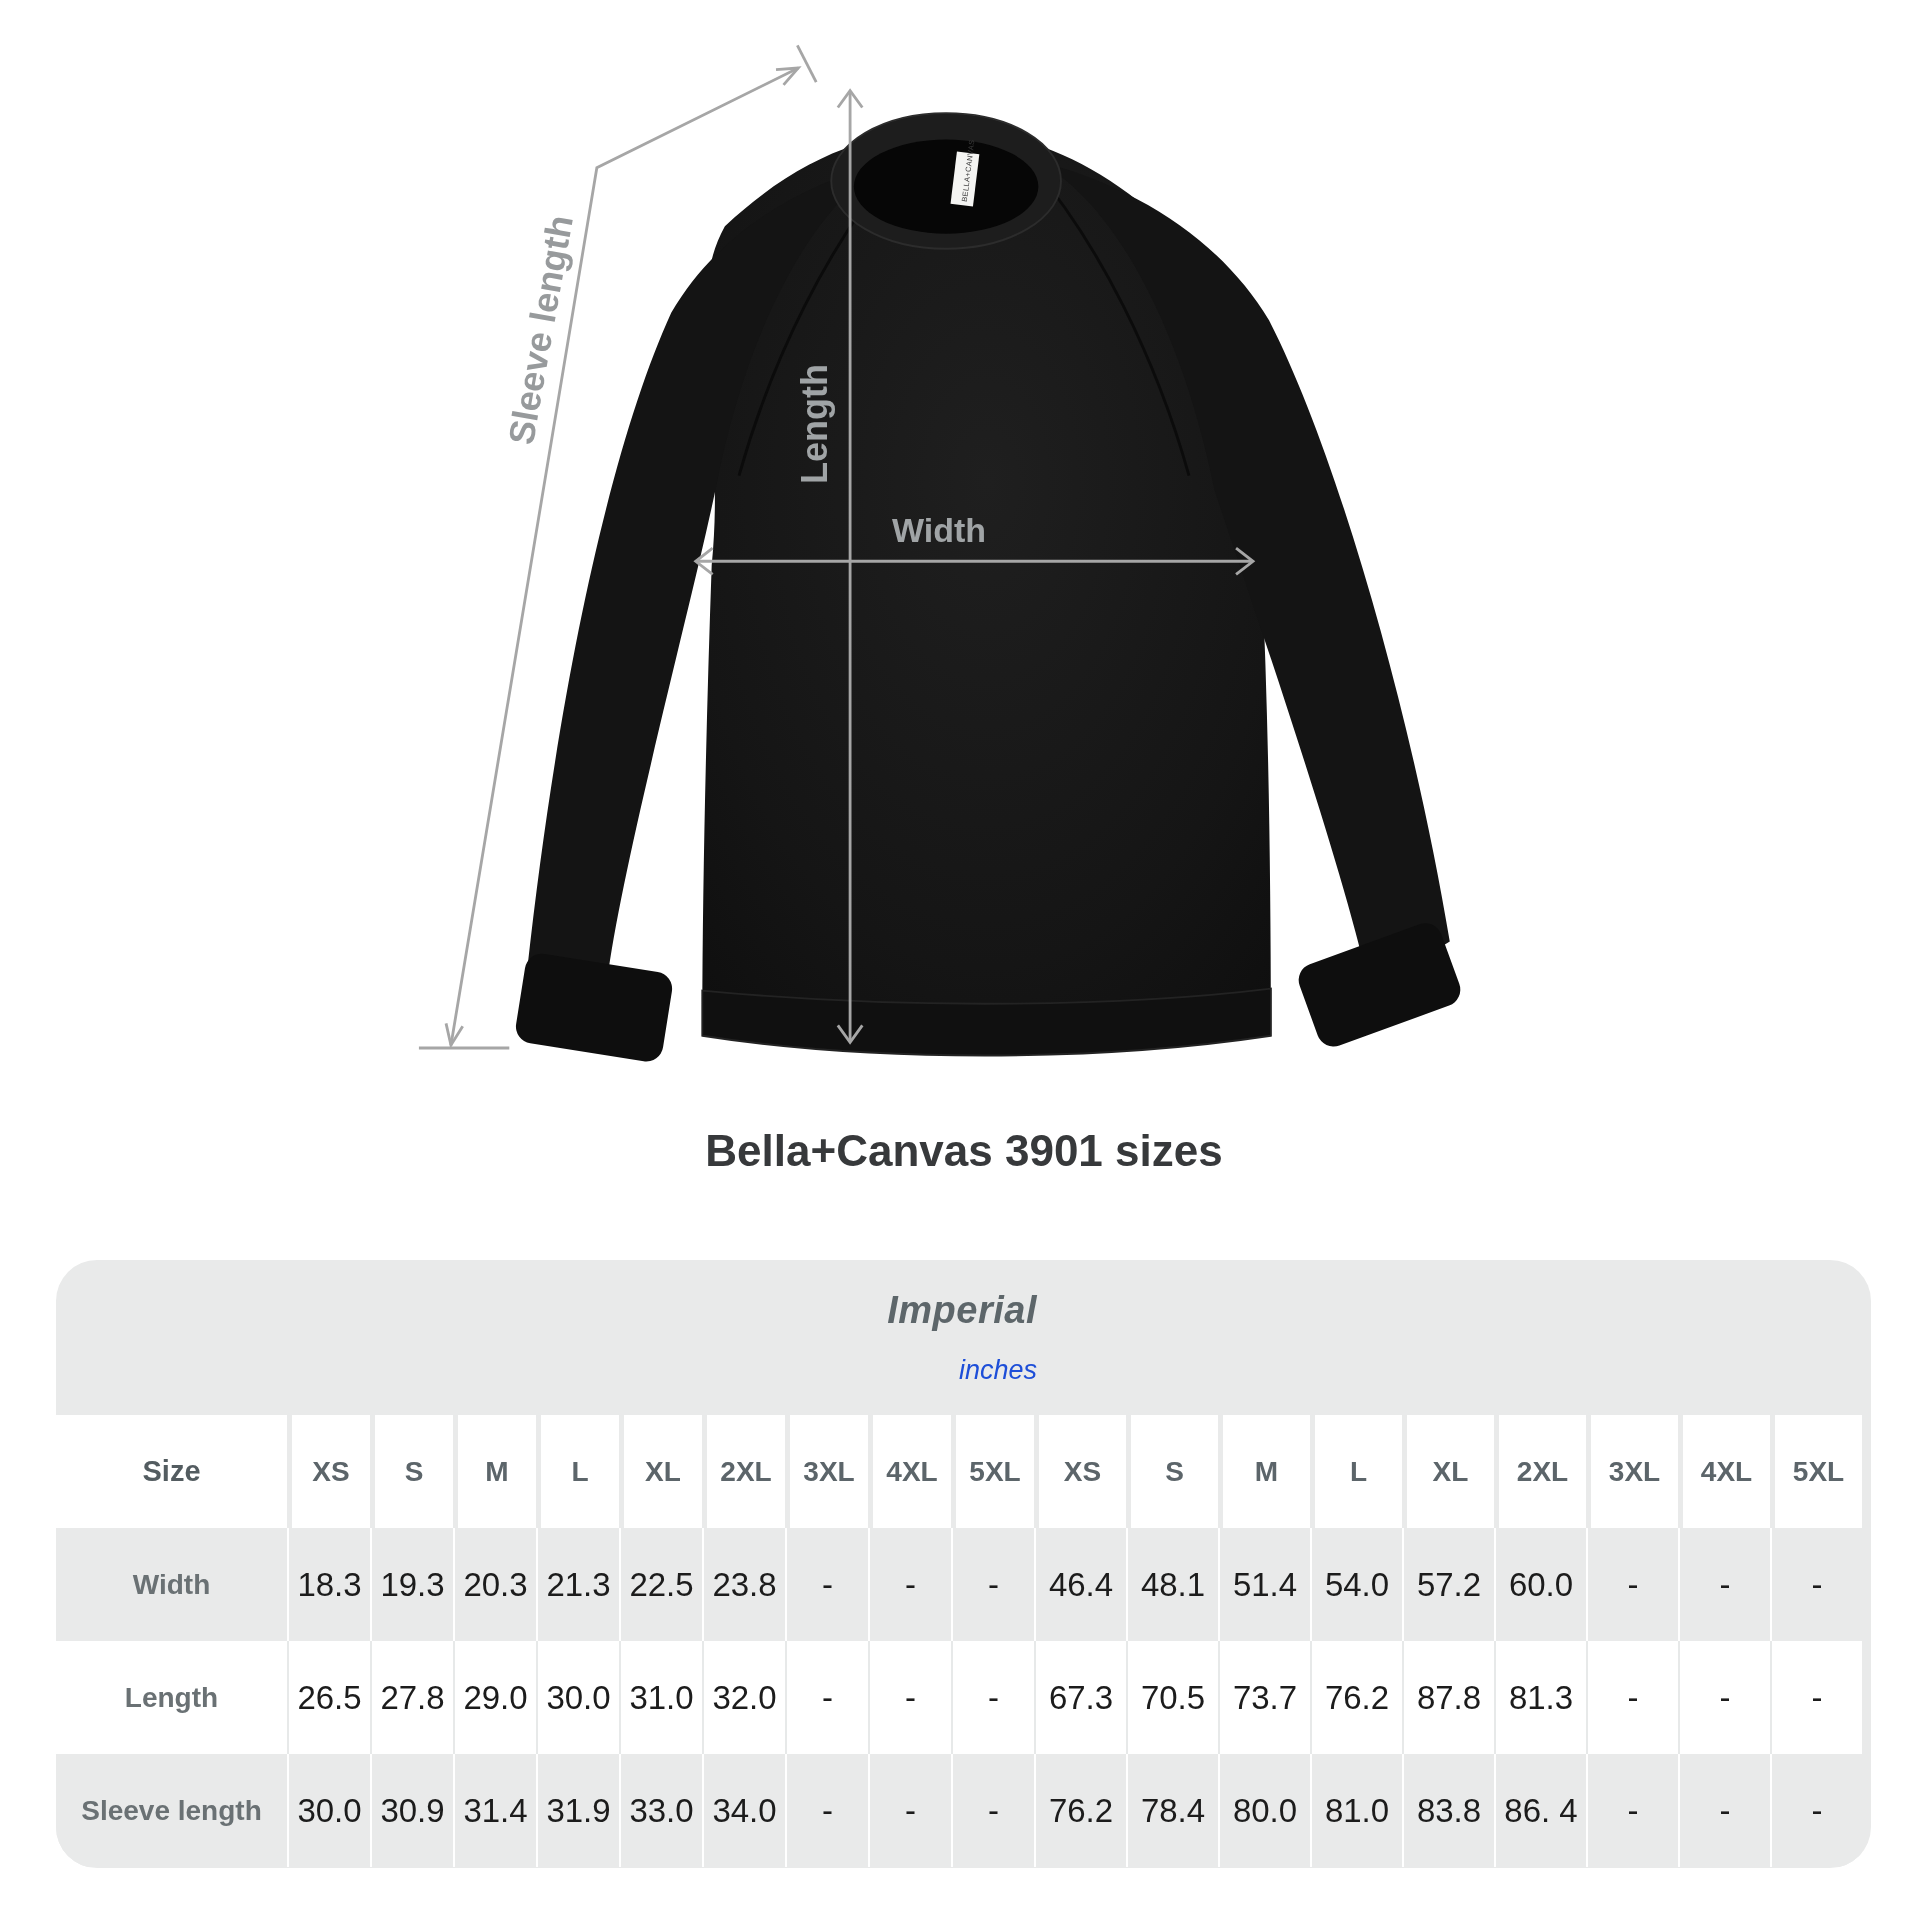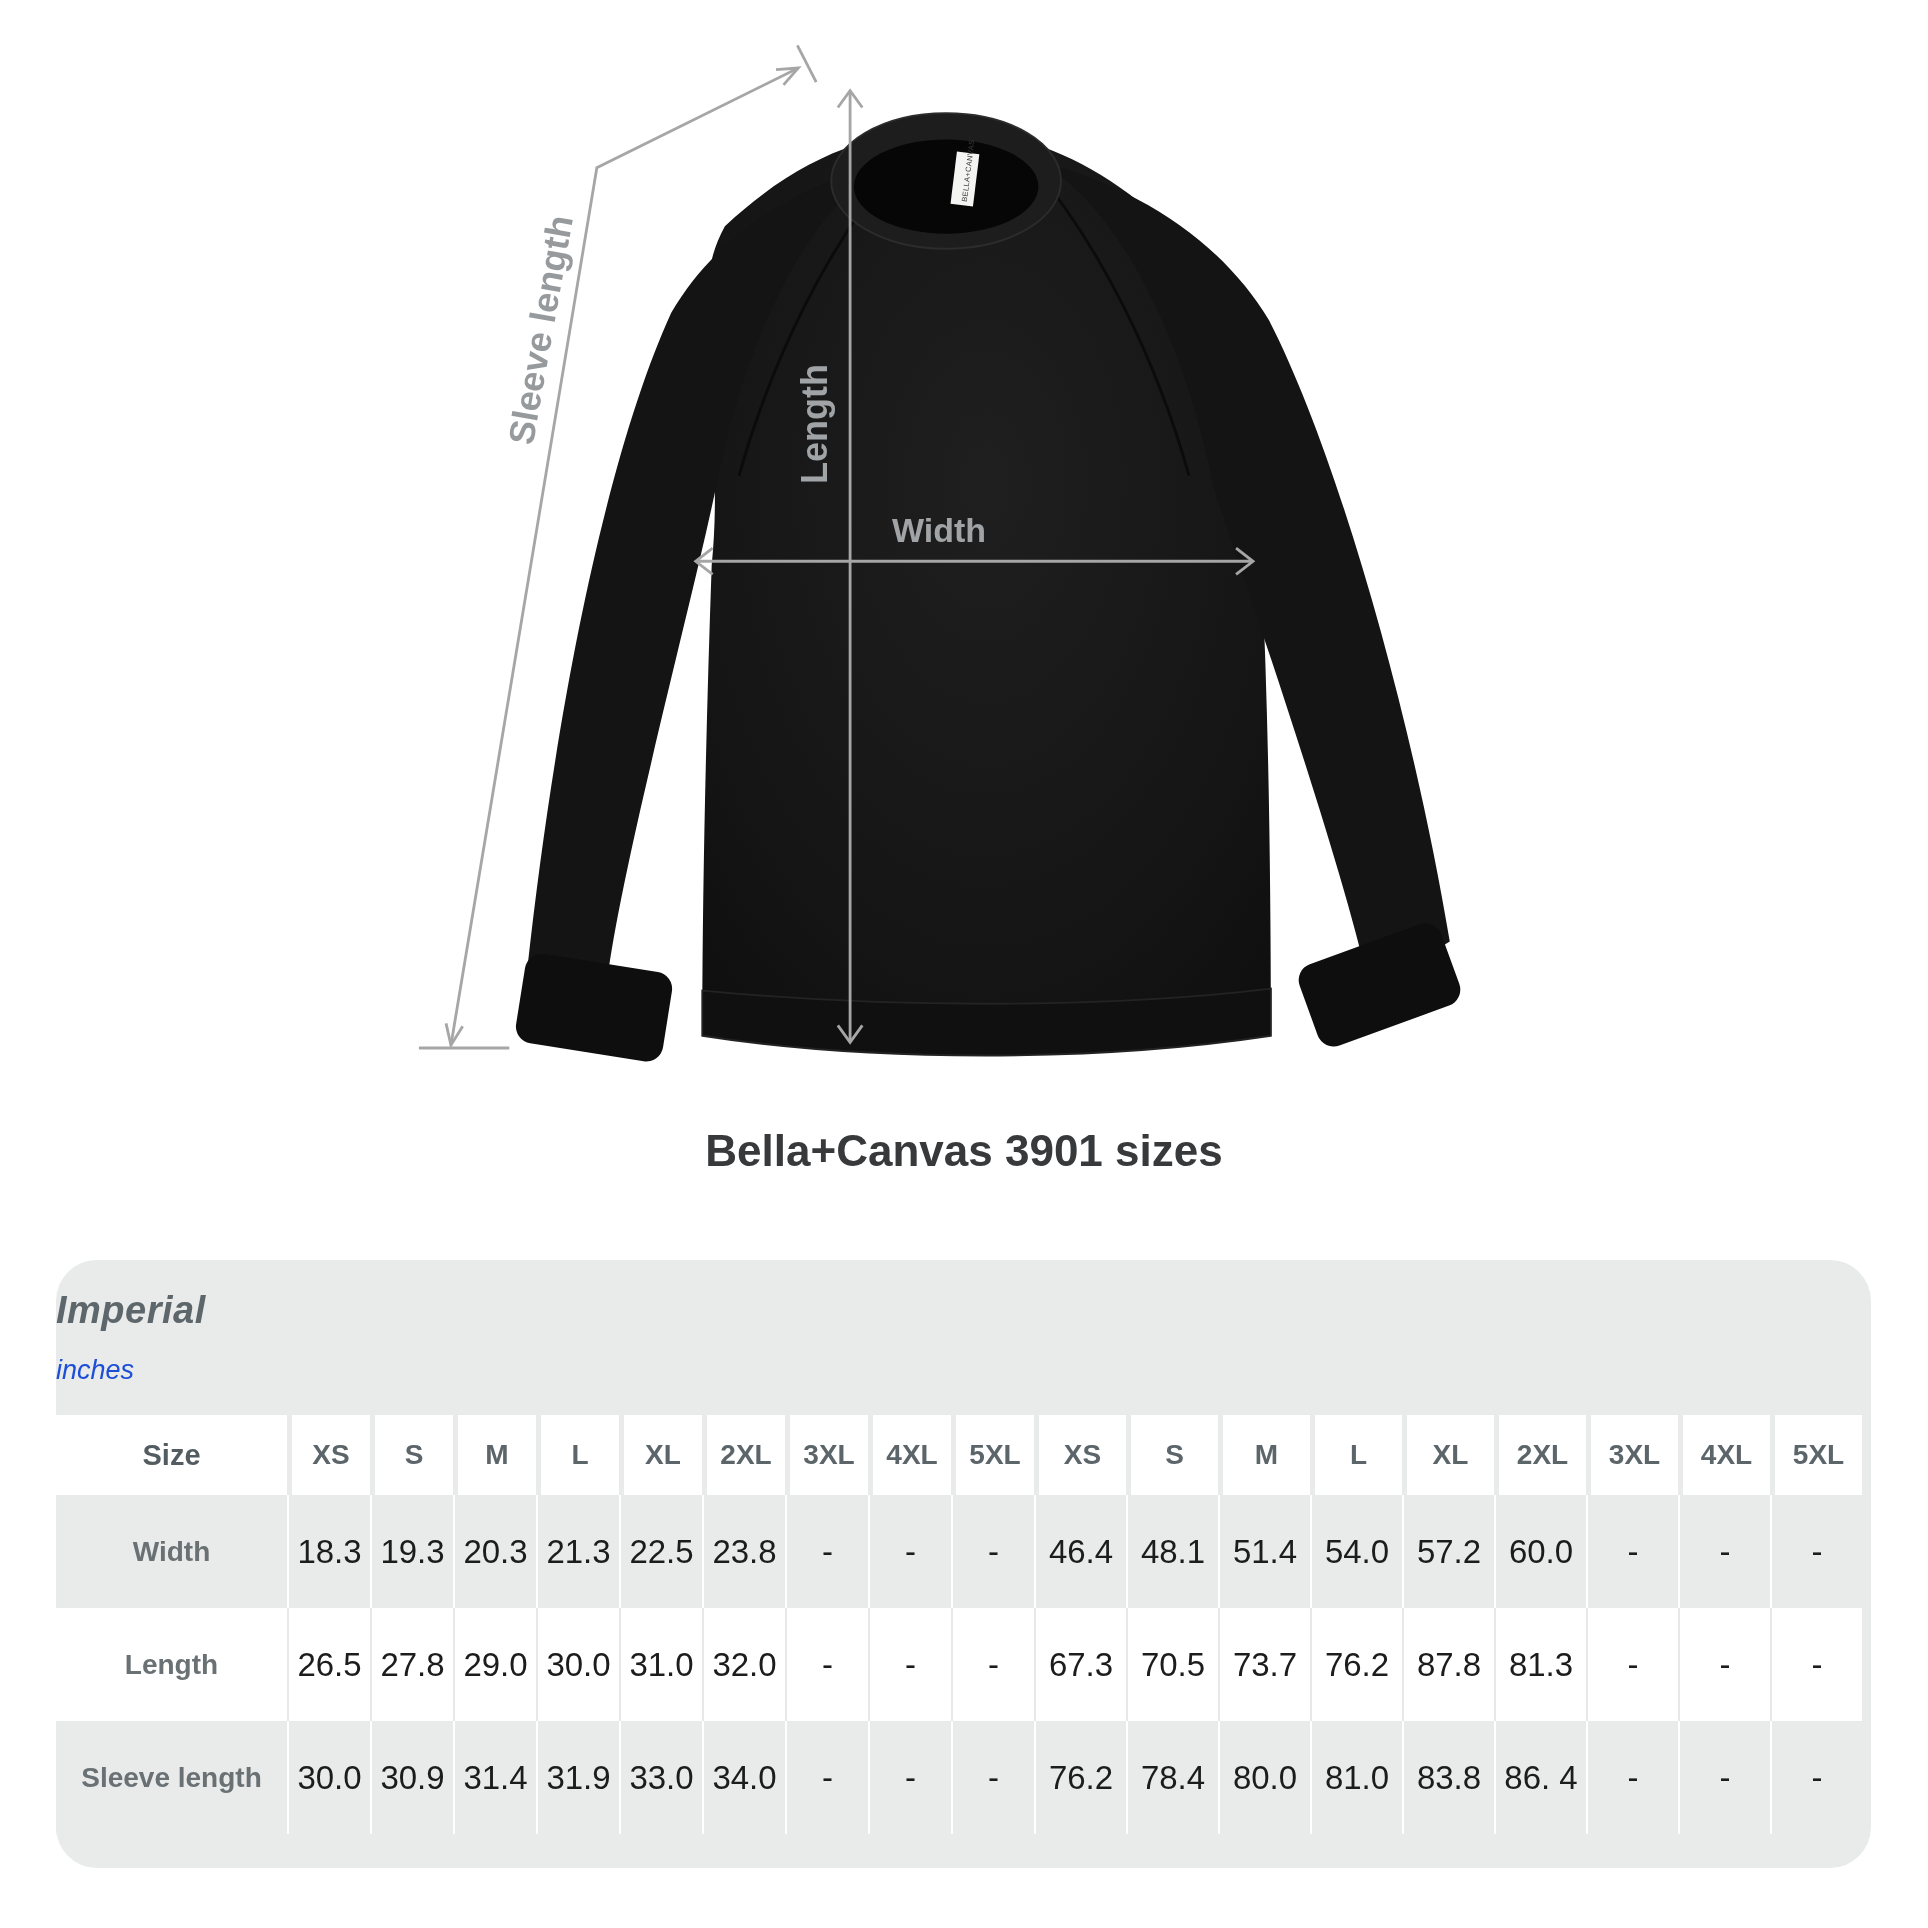--- a/index.html
+++ b/index.html
@@ -16,26 +16,26 @@
              font-size:34px;color:#a0a4a6;}
   
   .page-title{position:absolute;left:0;right:0;top:1126px;text-align:center;
               font-size:44px;font-weight:bold;color:#37393b;}
   .page-subtitle{position:absolute;left:0;right:0;top:1200px;text-align:center;
                  font-size:27px;font-style:italic;color:#5b6165;}
   
   .table{position:absolute;left:56px;top:1260px;width:1815px;height:608px;
          background:#e9eaea;border-radius:41px;overflow:hidden;}
   .group-row{display:grid;grid-template-columns:981px 831px;height:155px;}
-  .group-hdr{display:flex;flex-direction:column;align-items:flex-start;justify-content:center;gap:23px;}
+  .group-hdr{display:flex;flex-direction:column;align-items:flex-end;justify-content:center;gap:23px;}
   .group-title{font-size:38px;font-weight:bold;font-style:italic;color:#5d666a;letter-spacing:0.5px;}
   .group-sub{font-size:27px;font-style:italic;color:#1d4ed8;}
   .t-row{display:grid;grid-template-columns:231px repeat(9,83px) repeat(9,92px);}
   .cell{display:flex;align-items:center;justify-content:center;}
-  .hdr-row{height:80px;}
+  .hdr-row{height:113px;}
   .data-row{height:113px;}
   .hdr-row .cell{background:#fff;font-weight:bold;font-size:28px;color:#5c656a;}
   .hdr-row .cell + .cell{border-left:5.6px solid #e9eaea;}
   .hdr-row .half-start{border-left-width:12.2px;}
   .hdr-row .label-cell{color:#535c60;font-size:29px;}
   .row-gray .cell{background:#e9eaea;}
   .row-gray .cell + .cell{border-left:2.8px solid #ffffff;}
   .row-gray .first-data,.row-gray .half-start{border-left-width:4.7px;}
   .row-white .cell{background:#ffffff;}
   .row-white .cell + .cell{border-left:2.8px solid #e7e9e9;}

